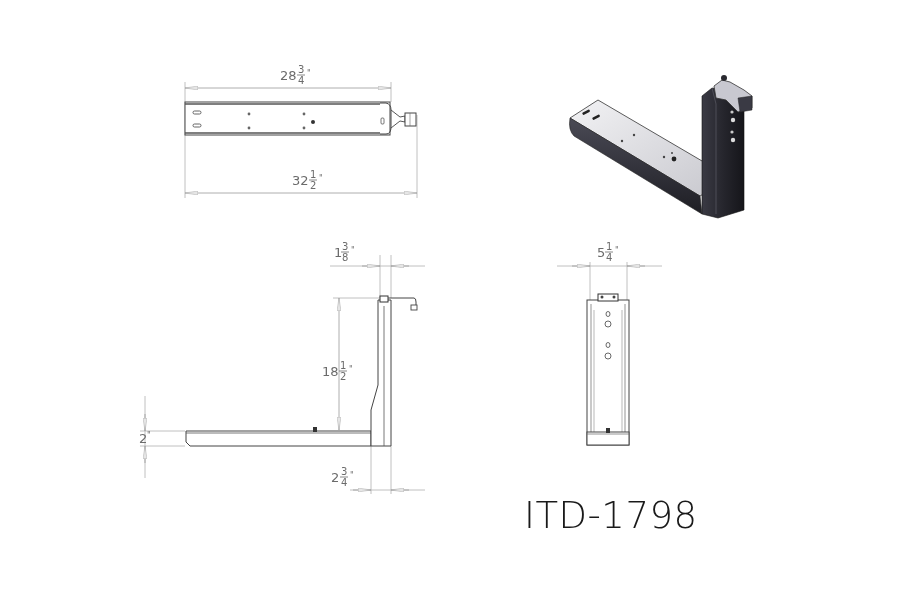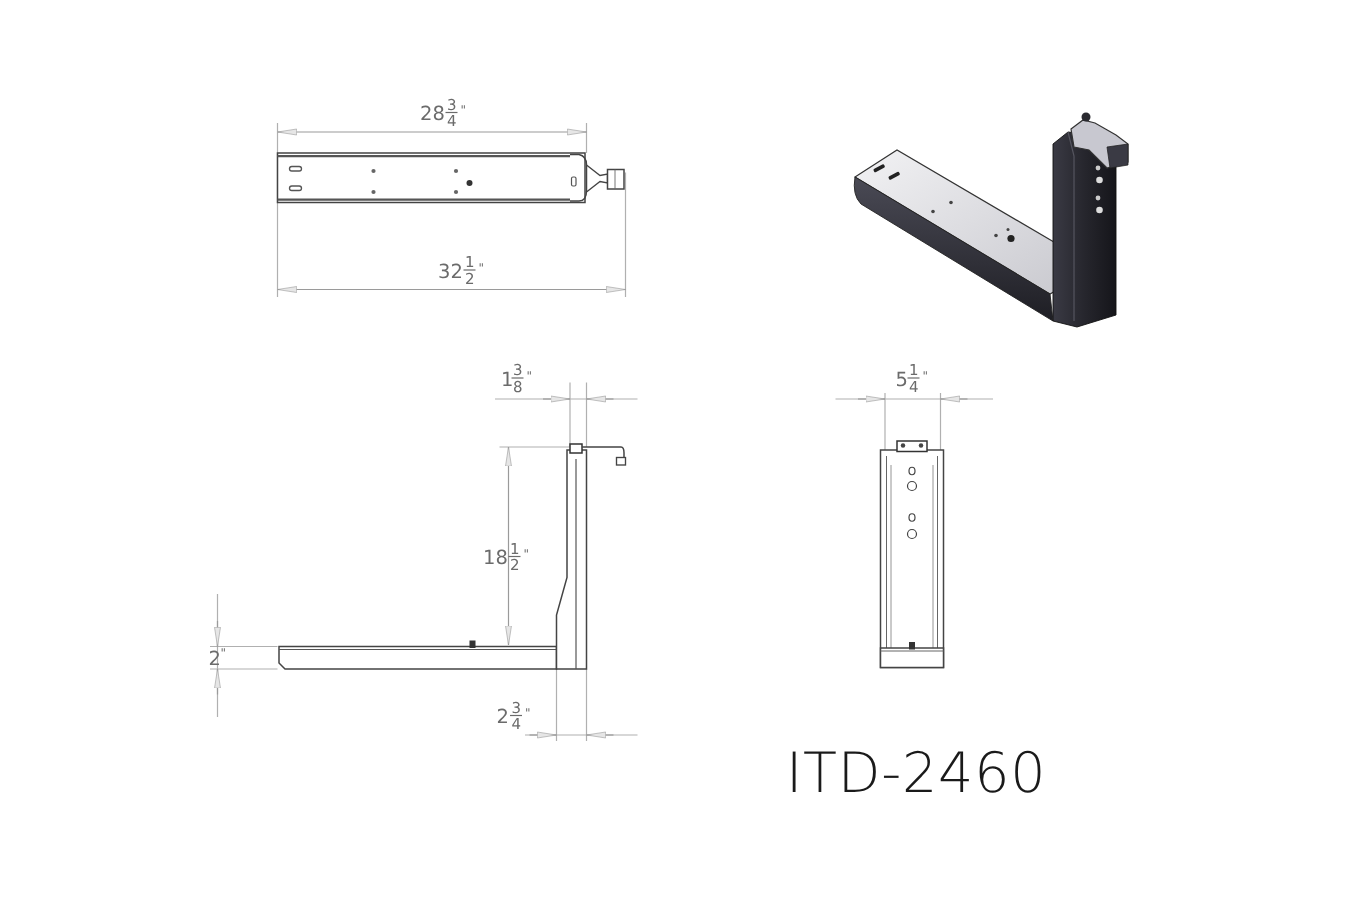--- a/index.html
+++ b/index.html
@@ -192,13 +192,13 @@
     <g>
       <text class="dim-text" x="597" y="257" font-size="13">5</text>
       <text class="dim-text" x="606" y="250" font-size="10">1</text>
       <line x1="605" y1="252" x2="613" y2="252" stroke="#6b6b6b" stroke-width="0.8"></line>
       <text class="dim-text" x="606" y="261" font-size="10">4</text>
       <text class="dim-text" x="615" y="253" font-size="8">"</text>
     </g>
   </g>
 </svg>
 
-<div class="part-label">ITD-2460</div>
+<div class="part-label">ITD-1798</div>
 
 </body></html>

